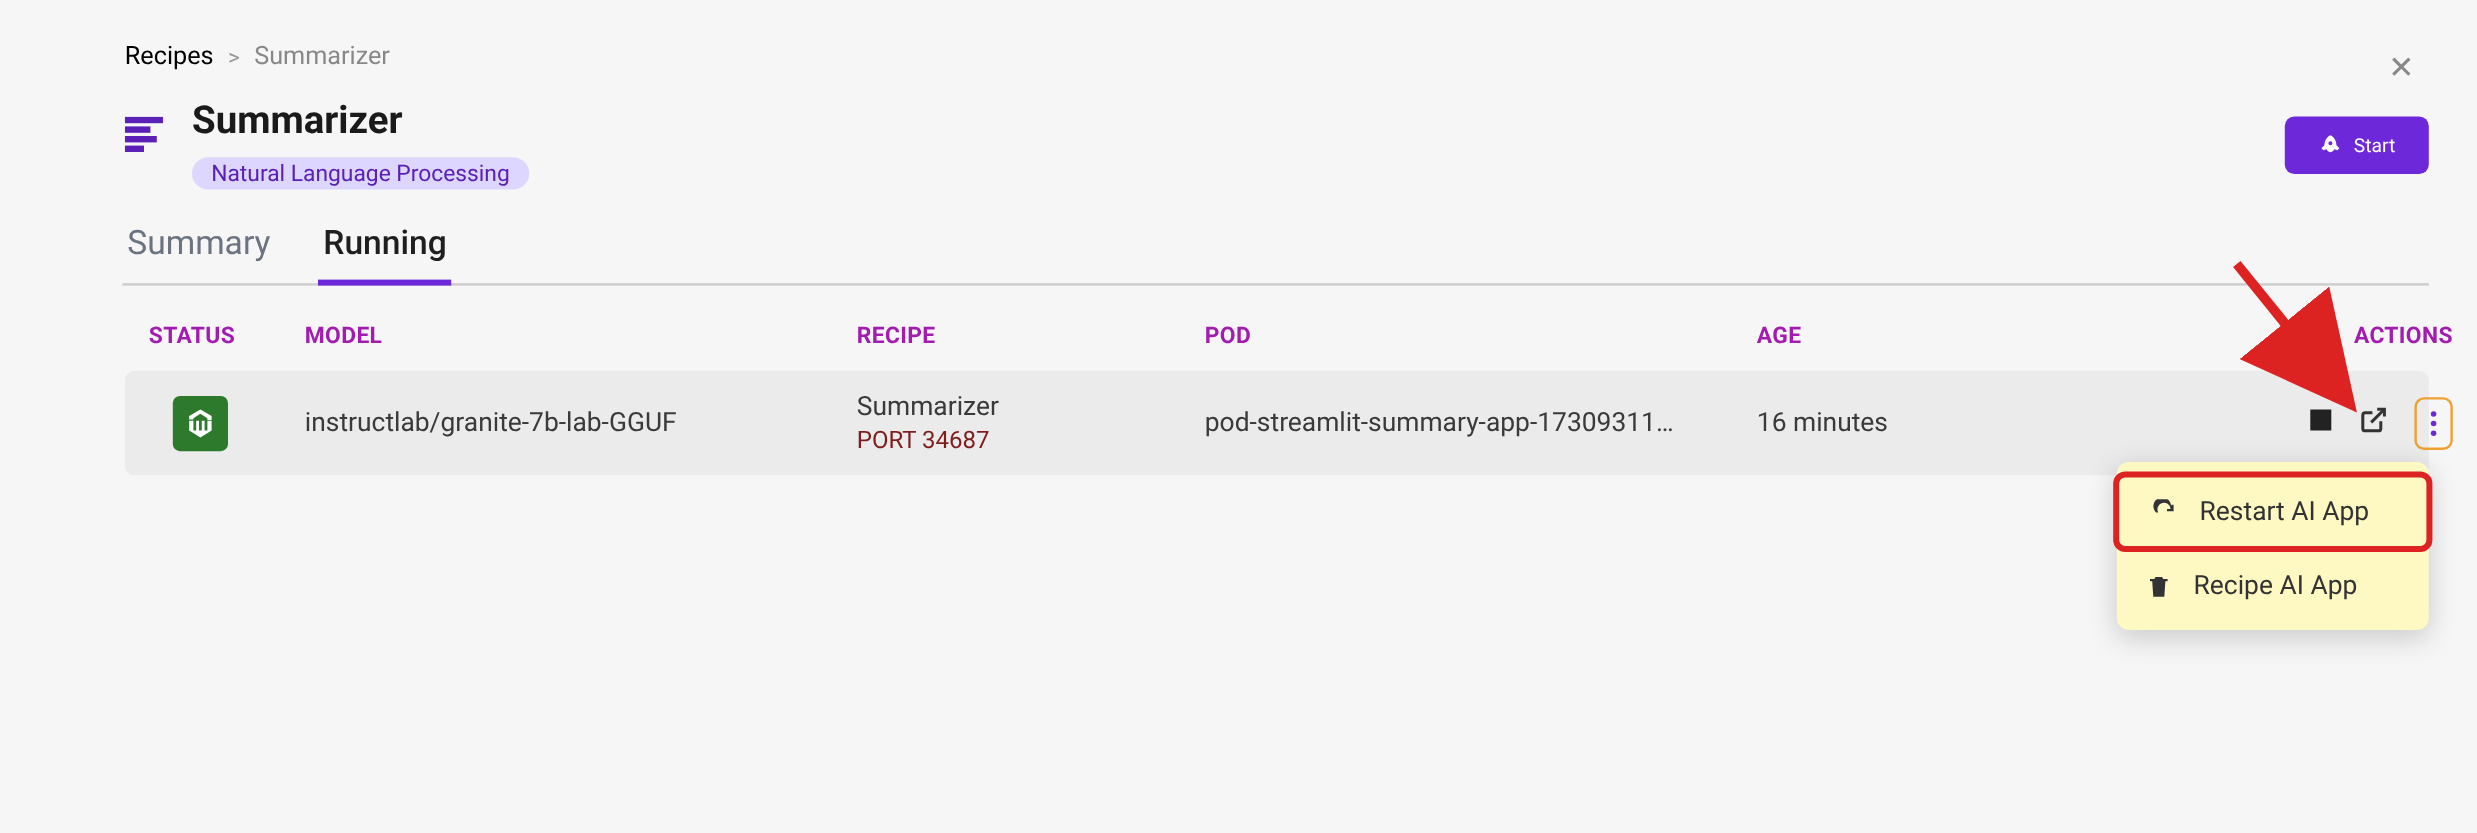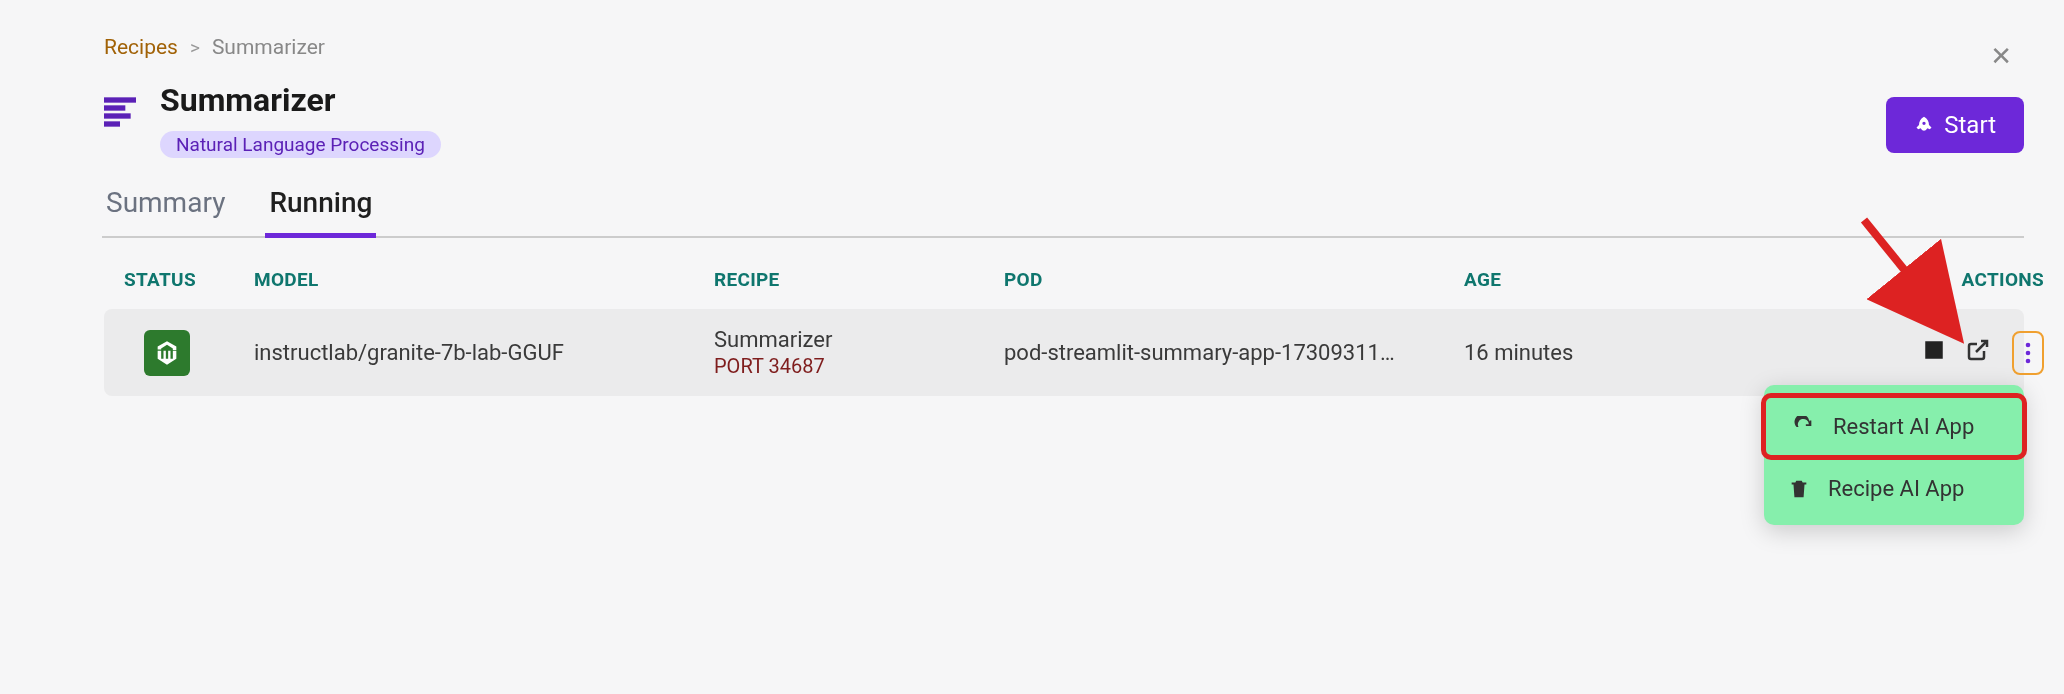--- a/index.html
+++ b/index.html
@@ -1,45 +1,45 @@
 <!DOCTYPE html>
 <html><head>
   <meta charset="utf-8">
   <style>
     * { margin: 0; padding: 0; box-sizing: border-box; font-family: -apple-system, BlinkMacSystemFont, "Segoe UI", Roboto, sans-serif; }
     body { background: #f6f6f7; width: 2064px; height: 694px; position: relative; }
     .panel { position: absolute; left: 104px; top: 35px; right: 40px; }
     .breadcrumb { display: flex; align-items: center; gap: 12px; font-size: 21px; margin-bottom: 22px; }
-    .crumb-link { color: #a16207; }
+    .crumb-link { color: #000000; }
     .crumb-sep { color: #999; font-size: 19px; }
     .crumb-cur { color: #888; }
     .close-x { position: absolute; right: 12px; top: 6px; font-size: 26px; color: #888; cursor: pointer; }
     .header-row { display: flex; align-items: flex-start; gap: 24px; margin-bottom: 18px; }
     .header-icon { margin-top: 16px; color: #5b21b6; }
     .title-block { flex: 1; }
     .page-title { font-size: 32px; font-weight: 700; color: #1a1a1a; margin-bottom: 12px; }
     .tag { display: inline-block; background: #ddd6fe; color: #5b21b6; padding: 2px 16px; border-radius: 16px; font-size: 19px; }
-    .start-btn { background: #6d28d9; color: #fff; border: none; padding: 14px 28px; border-radius: 8px; font-size: 24px; display: flex; align-items: center; gap: 10px; cursor: pointer; margin-top: 16px; }
+    .start-btn { background: #6d28d9; color: #fff; border: none; padding: 14px 28px; border-radius: 8px; font-size: 16px; display: flex; align-items: center; gap: 10px; cursor: pointer; margin-top: 16px; }
     .start-btn svg { width: 20px; height: 20px; fill: #fff; }
     .tabs { display: flex; gap: 36px; border-bottom: 2px solid #ccc; margin-left: -2px; font-size: 28px; }
     .tab { padding: 10px 4px 14px; color: #6b7280; cursor: pointer; }
     .tab.active { color: #1f1f1f; border-bottom: 5px solid #6d28d9; margin-bottom: -2px; font-weight: 500; }
     .table-wrap { margin-top: 24px; }
     .thead, .trow { display: grid; grid-template-columns: 130px 460px 290px 460px 400px 180px; align-items: center; }
-    .thead { font-size: 19px; font-weight: 700; color: #0f766e; padding: 6px 20px; letter-spacing: 0.3px; }
+    .thead { font-size: 19px; font-weight: 700; color: #a21caf; padding: 6px 20px; letter-spacing: 0.3px; }
     .thead .col-actions { text-align: right; }
     .trow { background: #ebebec; border-radius: 8px; padding: 18px 20px; margin-top: 12px; font-size: 22px; color: #3a3a3a; }
     .status-box { width: 46px; height: 46px; background: #2d7a2d; border-radius: 6px; display: flex; align-items: center; justify-content: center; margin-left: 20px; }
     .status-box svg { width: 28px; height: 28px; fill: #fff; }
     .recipe-sub { color: #7f1d1d; font-size: 20px; margin-top: 2px; }
     .actions-cell { display: flex; align-items: center; gap: 22px; justify-content: flex-end; }
     .act-icon { cursor: pointer; color: #333; }
     .kebab-wrap { border: 2px solid #f0a030; border-radius: 8px; padding: 8px 10px; cursor: pointer; }
     .kebab-wrap svg { display: block; }
-    .dropdown { position: absolute; right: 40px; top: 385px; background: #86efac; border-radius: 10px; box-shadow: 0 6px 24px rgba(0,0,0,0.18); padding: 8px 0; width: 260px; z-index: 10; }
+    .dropdown { position: absolute; right: 40px; top: 385px; background: #fef9c3; border-radius: 10px; box-shadow: 0 6px 24px rgba(0,0,0,0.18); padding: 8px 0; width: 260px; z-index: 10; }
     .drop-item { display: flex; align-items: center; gap: 18px; padding: 16px 24px; font-size: 22px; color: #333; cursor: pointer; }
     .drop-item svg { width: 22px; height: 22px; fill: #333; flex-shrink: 0; }
     .drop-hi { border: 5px solid #d22; border-radius: 10px; margin: 0 -3px; padding-left: 27px; }
     .arrow { position: absolute; right: 90px; top: 210px; z-index: 11; }
   </style>
 </head>
 <body>
 
 <div class="panel">
   <div class="breadcrumb">

